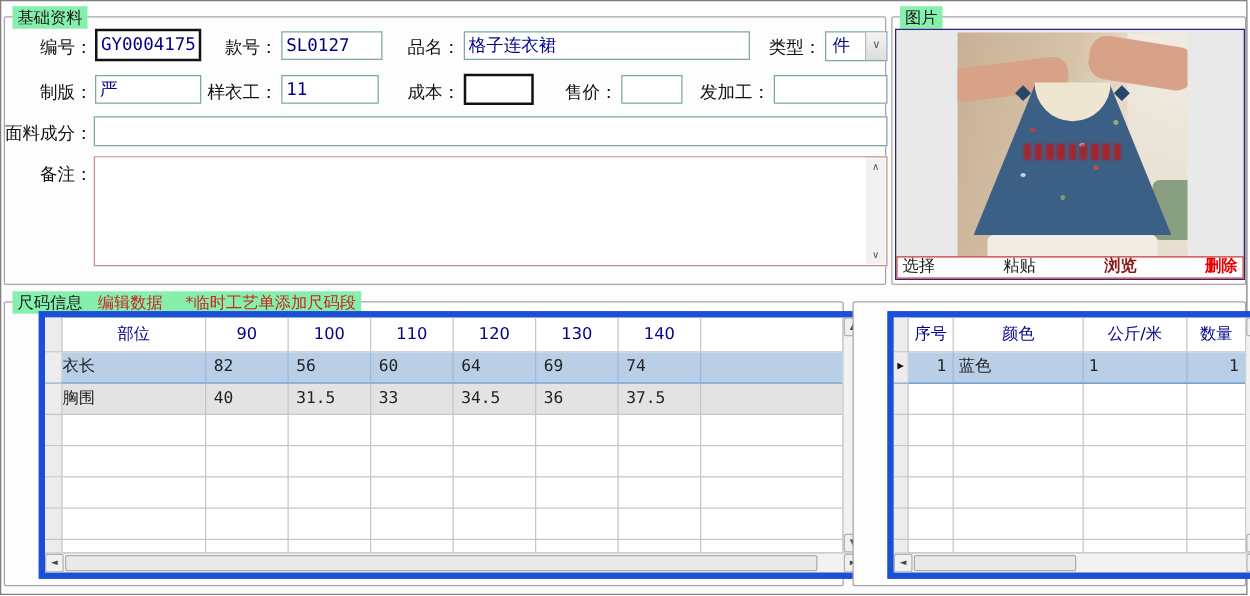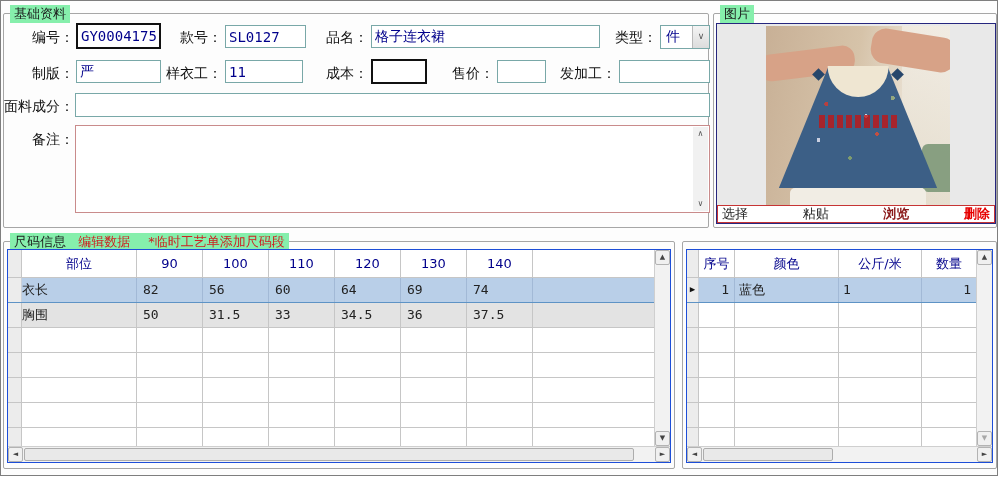--- a/index.html
+++ b/index.html
@@ -64,21 +64,21 @@
   .ph-skirt { position:absolute; bottom:0; left:13%; right:13%; height:11%;
     background:#f1ede4; border-radius:5px 5px 0 0; }
   .ph-chair { position:absolute; right:-3%; bottom:9%; width:18%; height:26%;
     background:#7d9878; border-radius:6px; opacity:.9; }
   #pic-strip { position:absolute; left:0; right:0; bottom:0; height:18px; background:#fff;
     border:1px solid #c63434; display:flex; justify-content:space-between;
     padding:0 4px; font-size:13px; line-height:16px; }
   #pic-strip .pbtn { cursor:pointer; }
 
   
-  .tablebox { position:absolute; border:1px solid #1d4ed8; background:#0369a1; }
+  .tablebox { position:absolute; border:5px solid #1d4ed8; background:#0369a1;margin-left:24px; }
   .gridarea { position:absolute; left:0; top:0; right:16px; bottom:16px; overflow:hidden; background:#fff; }
   .srow { display:flex; height:25px; }
   .srow.head { height:28px; }
   .scell { border-right:1px solid #c6c6c6; border-bottom:1px solid #c6c6c6; font-size:13px;
     line-height:24px; overflow:hidden; white-space:nowrap;
     font-family:"DejaVu Sans Mono","DejaVu Sans",monospace; color:#222; }
   .head .scell { line-height:27px; color:#00008b; text-align:center;
     font-family:"DejaVu Sans","Liberation Sans",sans-serif; }
   .c-ind { width:14px; background:#ececec; flex:none; }
   .c-part { width:115px; flex:none; }
@@ -207,21 +207,21 @@
           <div class="scell c-size">56</div>
           <div class="scell c-size">60</div>
           <div class="scell c-size">64</div>
           <div class="scell c-size">69</div>
           <div class="scell c-size">74</div>
           <div class="scell c-fill"></div>
         </div>
         <div class="srow gray">
           <div class="scell c-ind"></div>
           <div class="scell c-part">胸围</div>
-          <div class="scell c-size">50</div>
+          <div class="scell c-size">40</div>
           <div class="scell c-size">31.5</div>
           <div class="scell c-size">33</div>
           <div class="scell c-size">34.5</div>
           <div class="scell c-size">36</div>
           <div class="scell c-size">37.5</div>
           <div class="scell c-fill"></div>
         </div>
         <div class="srow">
           <div class="scell c-ind"></div>
             <div class="scell c-part"></div>

